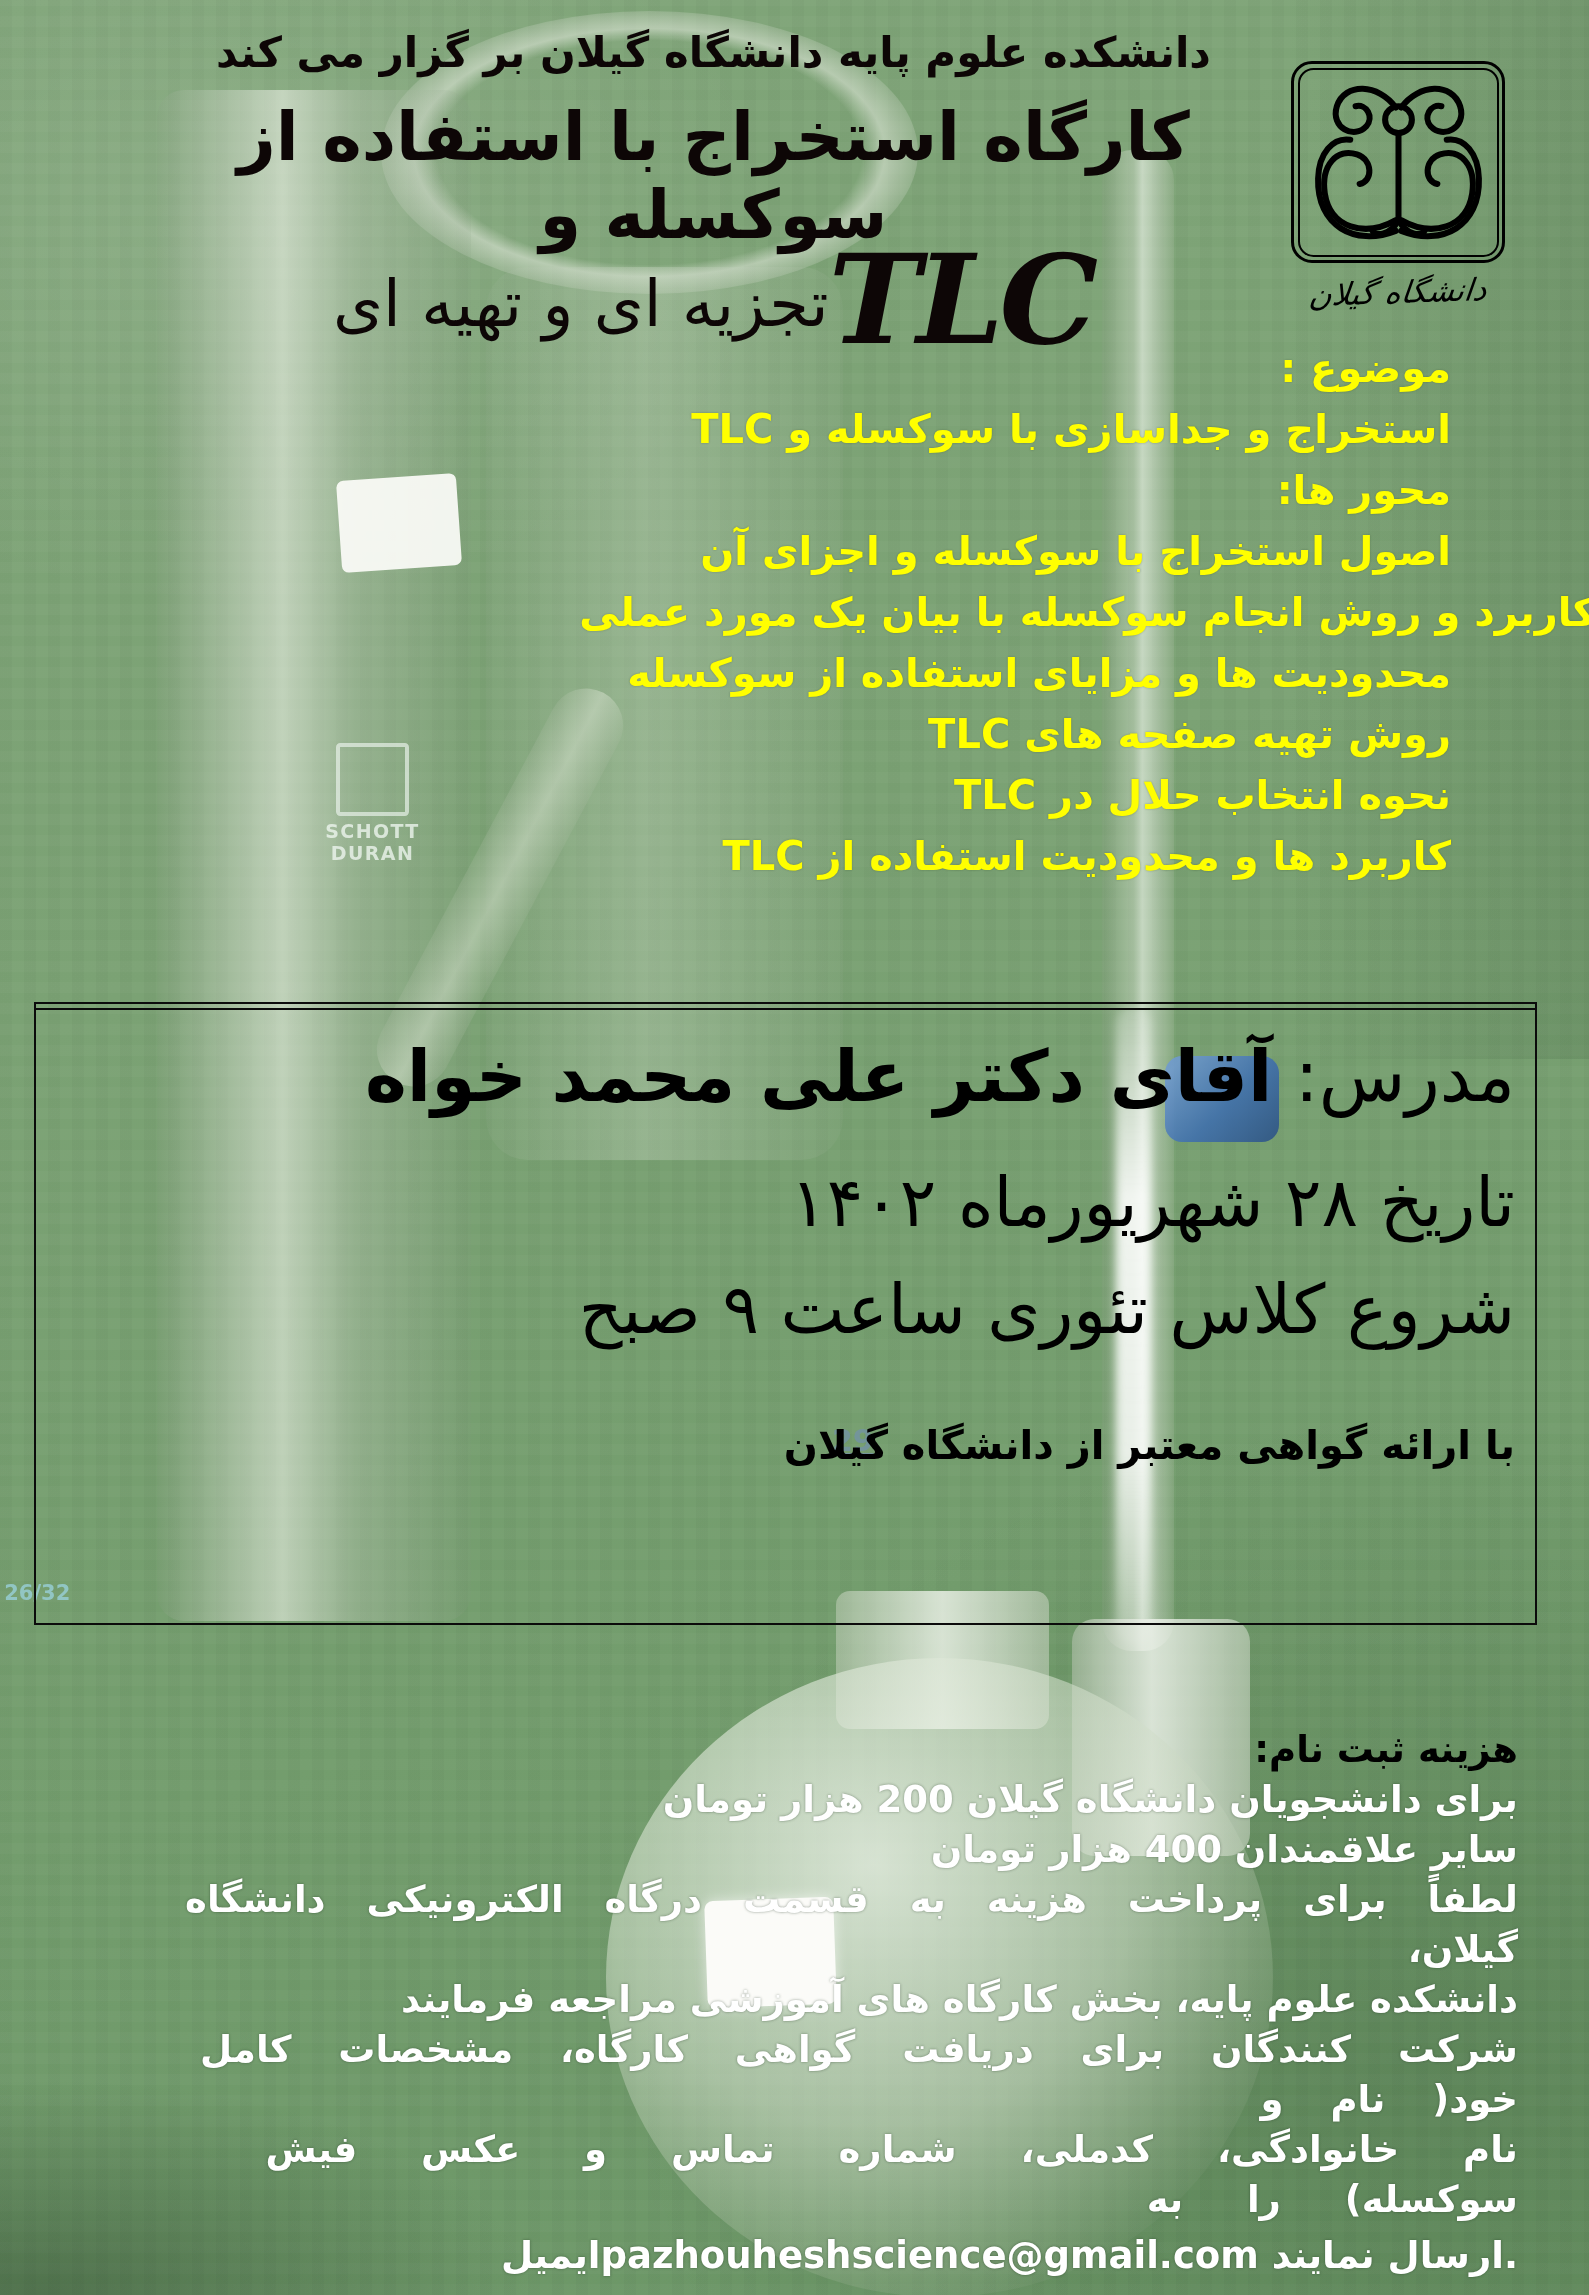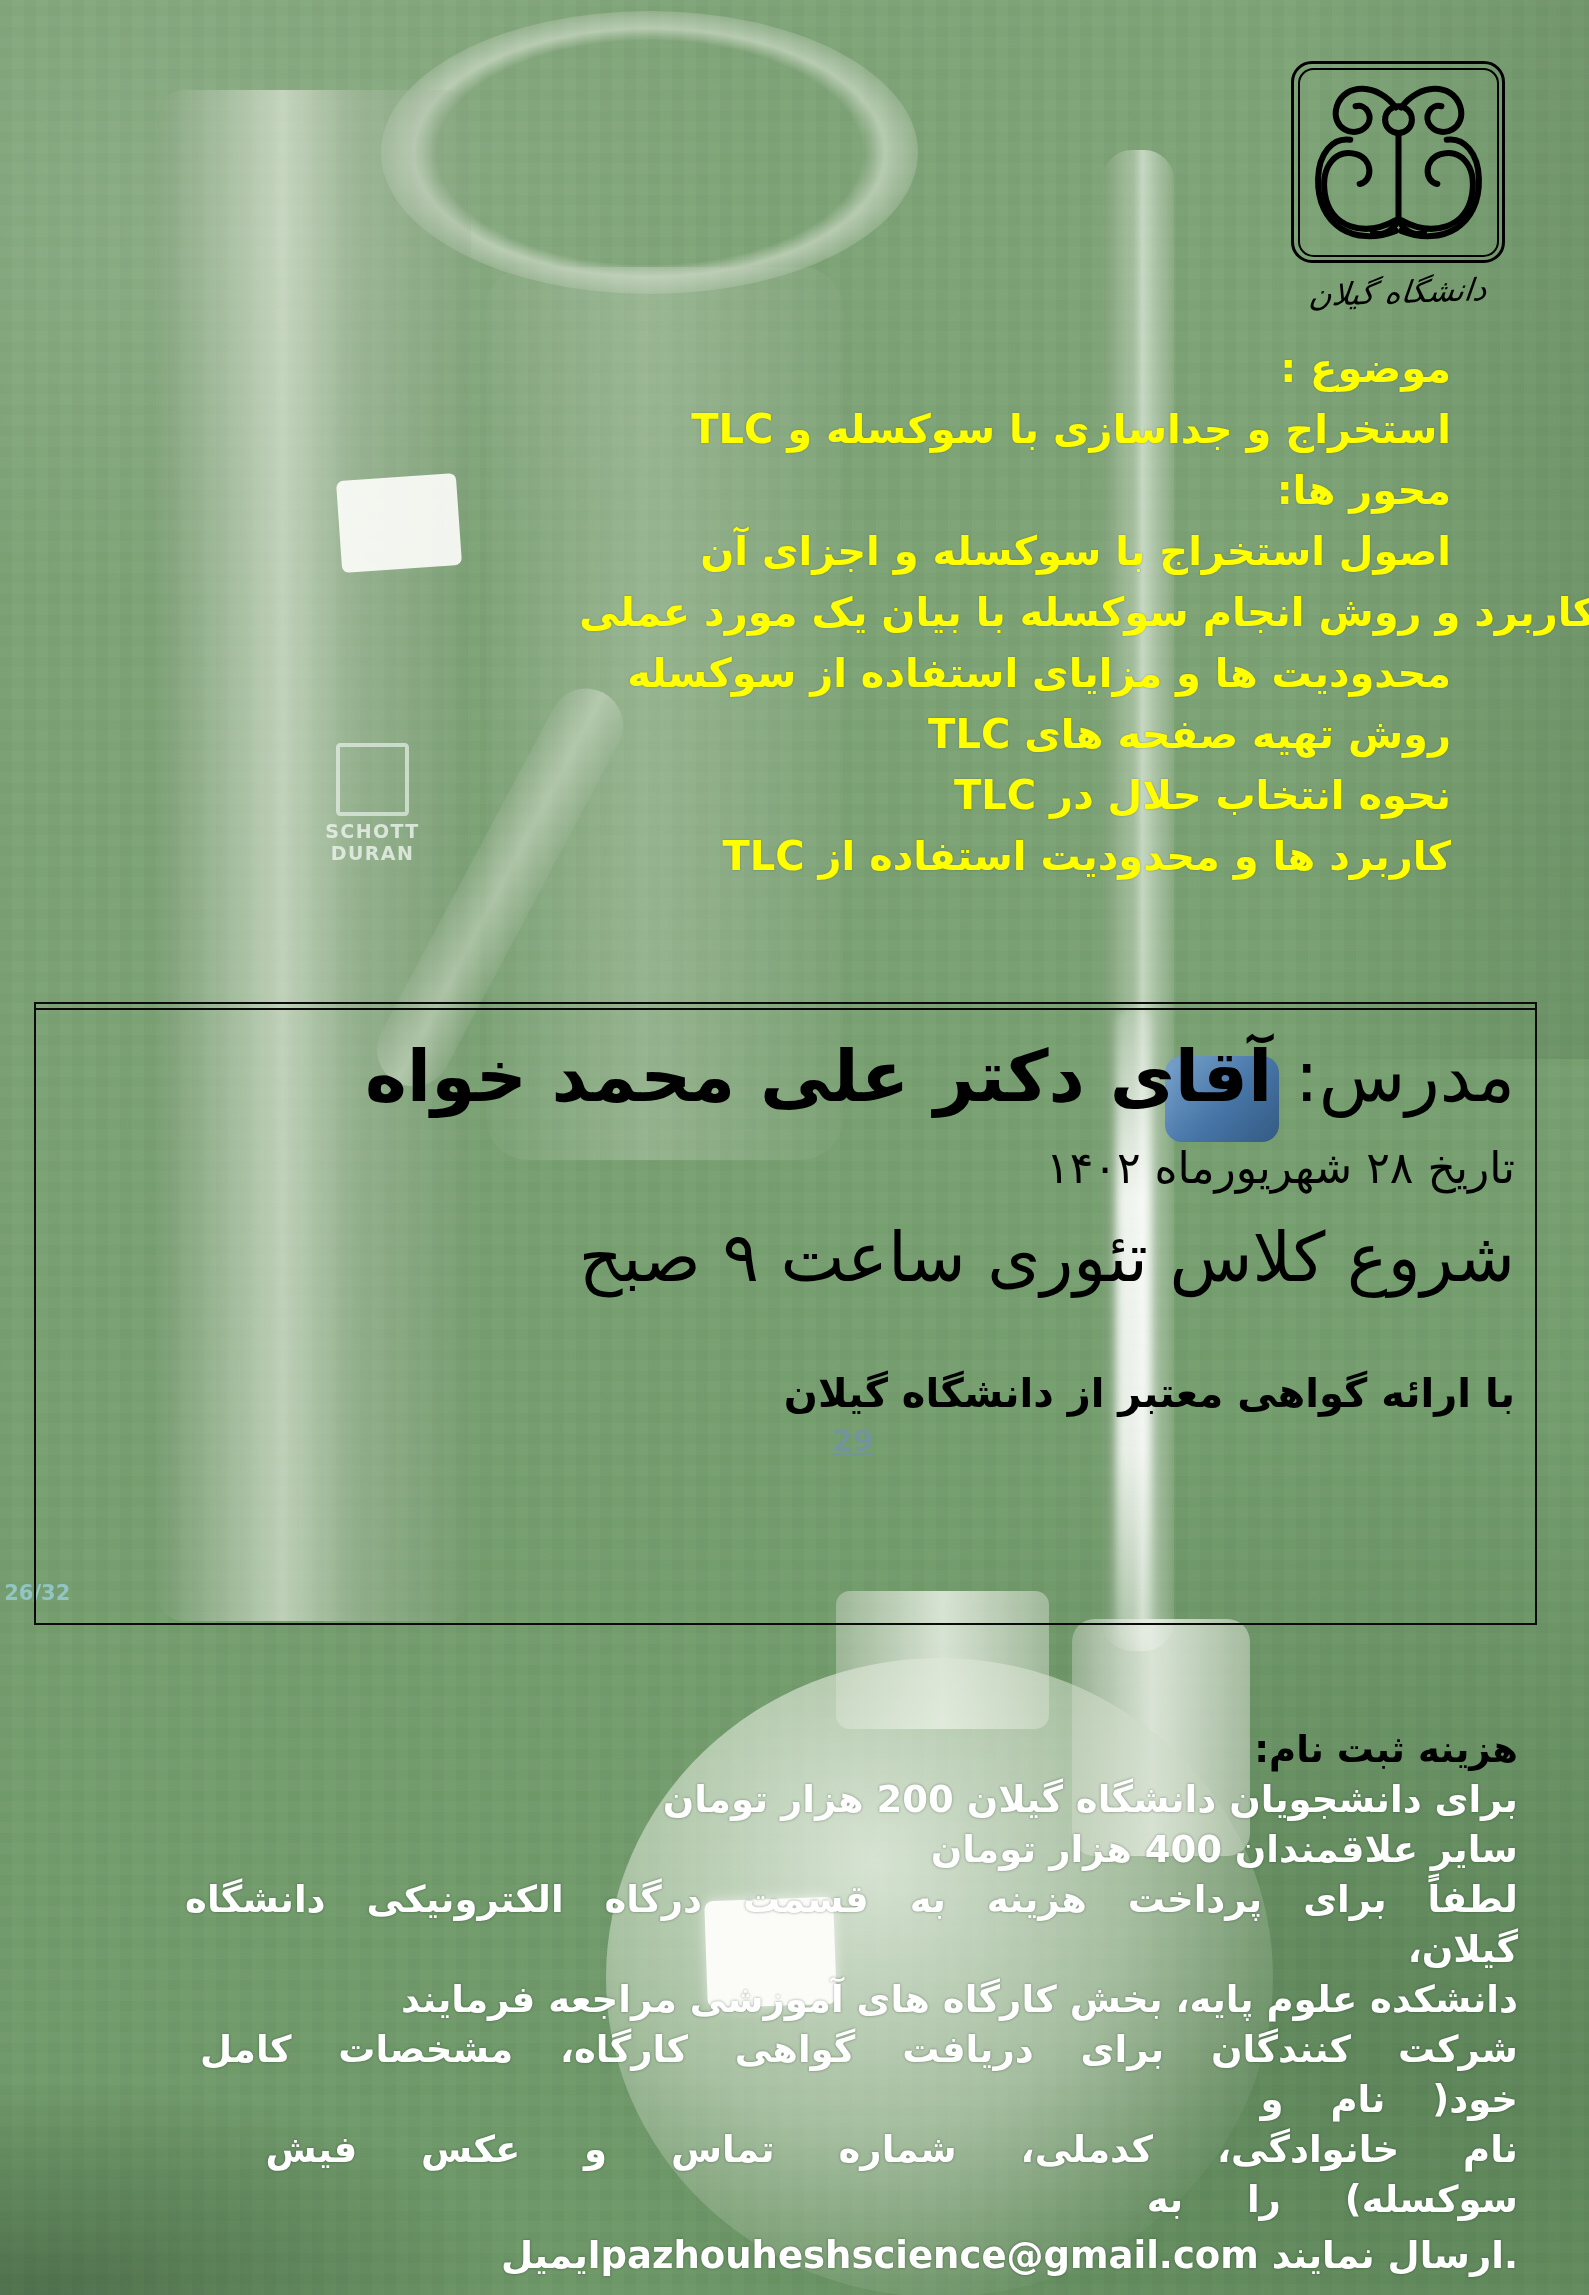--- a/index.html
+++ b/index.html
@@ -65,21 +65,21 @@
   
   .topics{right:138px;top:338px;direction:rtl;text-align:right;color:#ffff00;
     font-weight:bold;font-size:40px;line-height:61px;text-shadow:0 0 2.1px rgba(40,60,20,.35);}
   .topics .wide{margin-left:-42px;margin-right:-145px;}
   
   .session-box{left:34px;top:1002px;width:1499px;height:619px;border:2.8px solid #0b0b0b;}
   .session-box::before{content:"";position:absolute;left:0;right:0;top:4.2px;border-top:2.1px solid #0b0b0b;}
   .session-content{position:absolute;right:20px;left:20px;top:10px;direction:rtl;text-align:right;color:#000;}
   .l-a{font-size:71px;line-height:1.4;margin-top:12.7px;}
   .l-a .name{font-weight:bold;}
-  .l-b{font-size:44px;line-height:1.4;margin-top:11px;}
+  .l-b{font-size:68px;line-height:1.4;margin-top:29px;}
   .l-c{font-size:68px;line-height:1.4;margin-top:11.3px;}
   .l-d{font-size:40px;font-weight:bold;margin-top:65px;}
   
   .registration{right:71px;left:78px;top:1725px;direction:rtl;text-align:right;color:#fff;
     font-weight:bold;font-size:37px;line-height:50px;text-shadow:0 0 2.8px rgba(20,40,20,.45);}
   .registration .black{color:#000;text-shadow:none;margin-left:28px;}
   .reg-l1{margin-left:-65px;}
   .reg-l2{margin-left:212px;}
   .sp1{word-spacing:28px;}
   .sp2{word-spacing:34px;}
@@ -106,20 +106,25 @@
   <div class="glass g-etch">
     <div class="sq"></div>
     <div>SCHOTT</div>
     <div>DURAN</div>
   </div>
   <div class="glass g-joint-mark jm1">26/32</div>
   <div class="glass g-joint-mark jm2">29</div>
   <div class="glass g-shadow"></div>
   <div class="glass g-rshade"></div>
 
+  <div class="abs header">
+    <div class="h1">دانشکده علوم پایه دانشگاه گیلان بر گزار می کند</div>
+    <div class="h2">کارگاه استخراج با استفاده از سوکسله و</div>
+    <div class="h3" dir="rtl"><span class="tlc">TLC</span><span>تجزیه ای و تهیه ای</span></div>
+  </div>
 
   <div class="abs logo">
     <div class="logo-frame">
       <svg width="201" height="189" viewBox="0 0 300 280" fill="none" stroke="#000" stroke-width="9" stroke-linecap="round">
         <circle cx="150" cy="82" r="20"></circle>
         <line x1="150" y1="102" x2="150" y2="232"></line>
         <path d="M146 64 C120 28 70 26 58 62 C48 94 84 112 102 92 C114 78 102 58 86 62"></path>
         <path d="M154 64 C180 28 230 26 242 62 C252 94 216 112 198 92 C186 78 198 58 214 62"></path>
         <path d="M146 232 C100 258 48 244 40 192 C34 150 58 124 88 134 C112 142 112 174 92 178"></path>
         <path d="M154 232 C200 258 252 244 260 192 C266 150 242 124 212 134 C188 142 188 174 208 178"></path>

